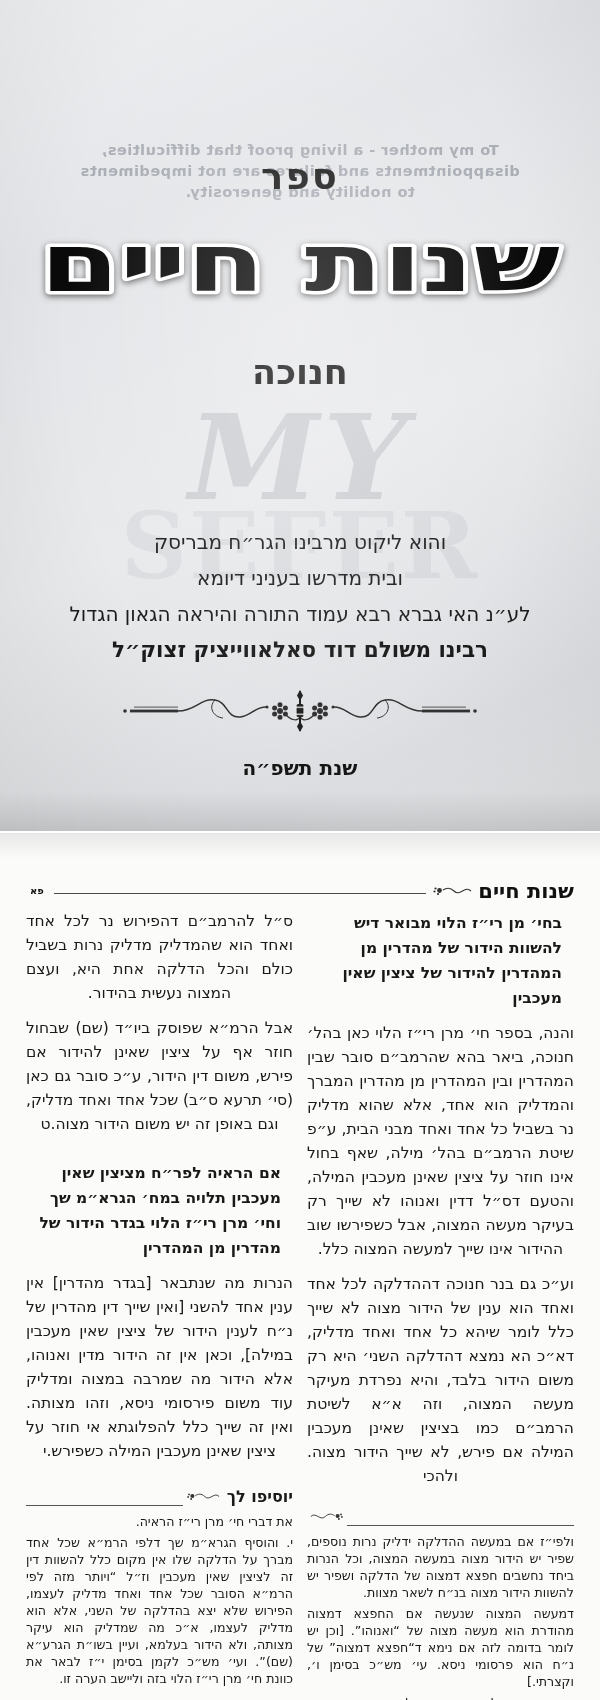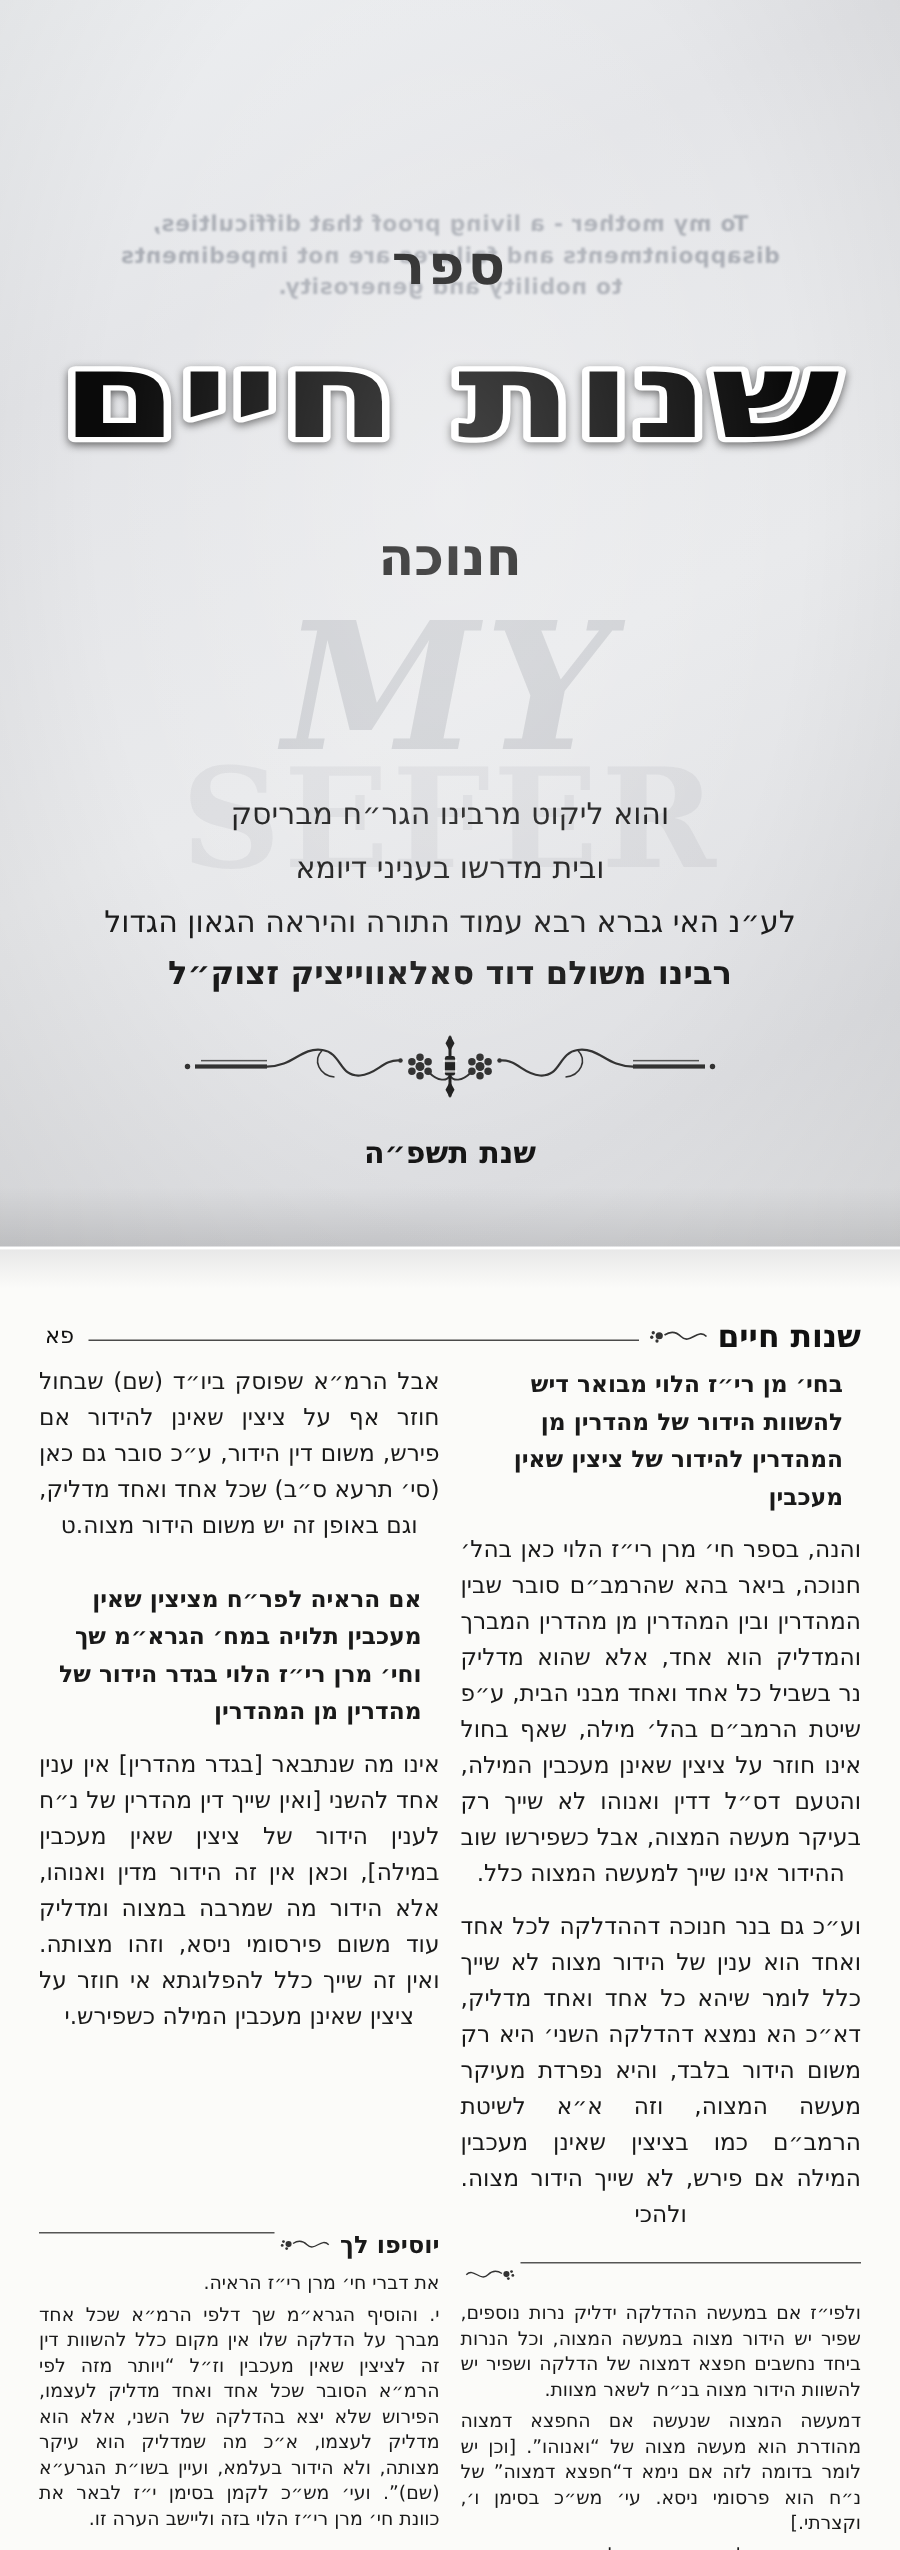--- a/index.html
+++ b/index.html
@@ -30,31 +30,31 @@
 
   
   .photo-bottom{position:absolute;top:833px;left:0;width:600px;height:867px;background:#fbfbf9;}
   .photo-bottom::before{content:"";position:absolute;top:0;left:0;right:0;height:26px;
     background:linear-gradient(#e8e8e8,rgba(251,251,249,0));}
   .page-header{position:absolute;top:46px;left:30px;right:26px;display:flex;align-items:center;
     direction:rtl;color:#111;}
   .page-header .h-title{font-weight:700;font-size:21px;white-space:nowrap;}
   .page-header .h-flour{margin:0 6px 0 2px;flex:0 0 auto;transform:scaleX(-1);}
   .h-rule{flex:1;border-top:1.2px solid #4a4a4a;margin:4px 4px 0 10px;}
-  .h-pagenum{font-size:15px;font-weight:400;padding-bottom:2px;}
+  .h-pagenum{font-size:10px;font-weight:700;padding-bottom:2px;}
 
   .columns{position:absolute;top:76px;left:26px;right:26px;height:782px;
     display:flex;direction:rtl;gap:14px;color:#191919;}
   .col{flex:1 1 0;display:flex;flex-direction:column;direction:rtl;}
   .col-header{font-weight:700;font-size:15.5px;line-height:25px;text-align:right;margin:2px 12px 10px;}
   .col-header.mid{margin-top:14px;}
   .para{font-size:15.5px;line-height:24px;text-align:justify;text-align-last:center;margin:0 0 11px;}
   .para .lead{font-weight:400;}
   .fn-block{margin-top:auto;}
-  .fn-divider{display:flex;align-items:flex-start;direction:rtl;margin:8px 0 7px;}
+  .fn-divider{display:flex;align-items:flex-end;direction:rtl;margin:8px 0 7px;}
   .fn-divider .fn-rule{flex:1;border-top:1px solid #555;margin-top:1px;}
   .fn-divider .fn-flour{flex:0 0 auto;margin:0 3px;}
   .fn-title{font-weight:700;font-size:16px;white-space:nowrap;padding-left:4px;}
   .footnote{font-size:12.6px;line-height:17px;text-align:justify;margin:0 0 4px;}
 </style>
 </head>
 <body>
 
 <div class="shot">
 
@@ -161,23 +161,24 @@
               </svg>
             </span>
           </div>
           <p class="footnote">ולפי״ז אם במעשה ההדלקה ידליק נרות נוספים, שפיר יש הידור מצוה במעשה המצוה, וכל הנרות ביחד נחשבים חפצא דמצוה של הדלקה ושפיר יש להשוות הידור מצוה בנ״ח לשאר מצוות.</p>
           <p class="footnote">דמעשה המצוה שנעשה אם החפצא דמצוה מהודרת הוא מעשה מצוה של “ואנוהו”. [וכן יש לומר בדומה לזה אם נימא ד“חפצא דמצוה” של נ״ח הוא פרסומי ניסא. עי׳ מש״כ בסימן ו׳, וקצרתי.]</p>
           <p class="footnote">ט. ועי׳ מש״כ לקמן בסימן י״ז לבאר בארוכה</p>
         </div>
       </div>
 
       <div class="col">
+        <p class="para"><span>ס״ל להרמב״ם דהפירוש נר לכל אחד ואחד הוא שהמדליק מדליק נרות בשביל כולם והכל הדלקה אחת היא, ועצם המצוה נעשית בהידור.</span></p>
         <p class="para"><span class="lead">אבל</span><span> הרמ״א שפוסק ביו״ד (שם) שבחול חוזר אף על ציצין שאינן להידור אם פירש, משום דין הידור, ע״כ סובר גם כאן (סי׳ תרעא ס״ב) שכל אחד ואחד מדליק, וגם באופן זה יש משום הידור מצוה.ט</span></p>
         <div class="col-header mid">אם הראיה לפר״ח מציצין שאין מעכבין תלויה במח׳ הגרא״מ שך וחי׳ מרן רי״ז הלוי בגדר הידור של מהדרין מן המהדרין</div>
-        <p class="para"><span class="lead">אינו</span><span> מה שנתבאר [בגדר מהדרין] אין ענין אחד להשני [ואין שייך דין מהדרין של נ״ח לענין הידור של ציצין שאין מעכבין במילה], וכאן אין זה הידור מדין ואנוהו, אלא הידור מה שמרבה במצוה ומדליק עוד משום פירסומי ניסא, וזהו מצותה. ואין זה שייך כלל להפלוגתא אי חוזר על ציצין שאינן מעכבין המילה כשפירש.י</span></p>
+        <p class="para"><span class="lead">הנרות</span><span> מה שנתבאר [בגדר מהדרין] אין ענין אחד להשני [ואין שייך דין מהדרין של נ״ח לענין הידור של ציצין שאין מעכבין במילה], וכאן אין זה הידור מדין ואנוהו, אלא הידור מה שמרבה במצוה ומדליק עוד משום פירסומי ניסא, וזהו מצותה. ואין זה שייך כלל להפלוגתא אי חוזר על ציצין שאינן מעכבין המילה כשפירש.י</span></p>
 
         <div class="fn-block">
           <div class="fn-divider">
             <span class="fn-title">יוסיפו לך</span>
             <span class="fn-flour">
               <svg width="34" height="11" viewBox="0 0 40 12" style="transform:scaleX(-1);">
                 <path d="M1 6 C7 0 12 12 18 6 C22 2 26 3 29 5" fill="none" stroke="#333" stroke-width="1.1"></path>
                 <g fill="#333">
                     <circle cx="32.5" cy="5.5" r="2.4"></circle>
                     <circle cx="36.5" cy="3.5" r="1.1"></circle>

